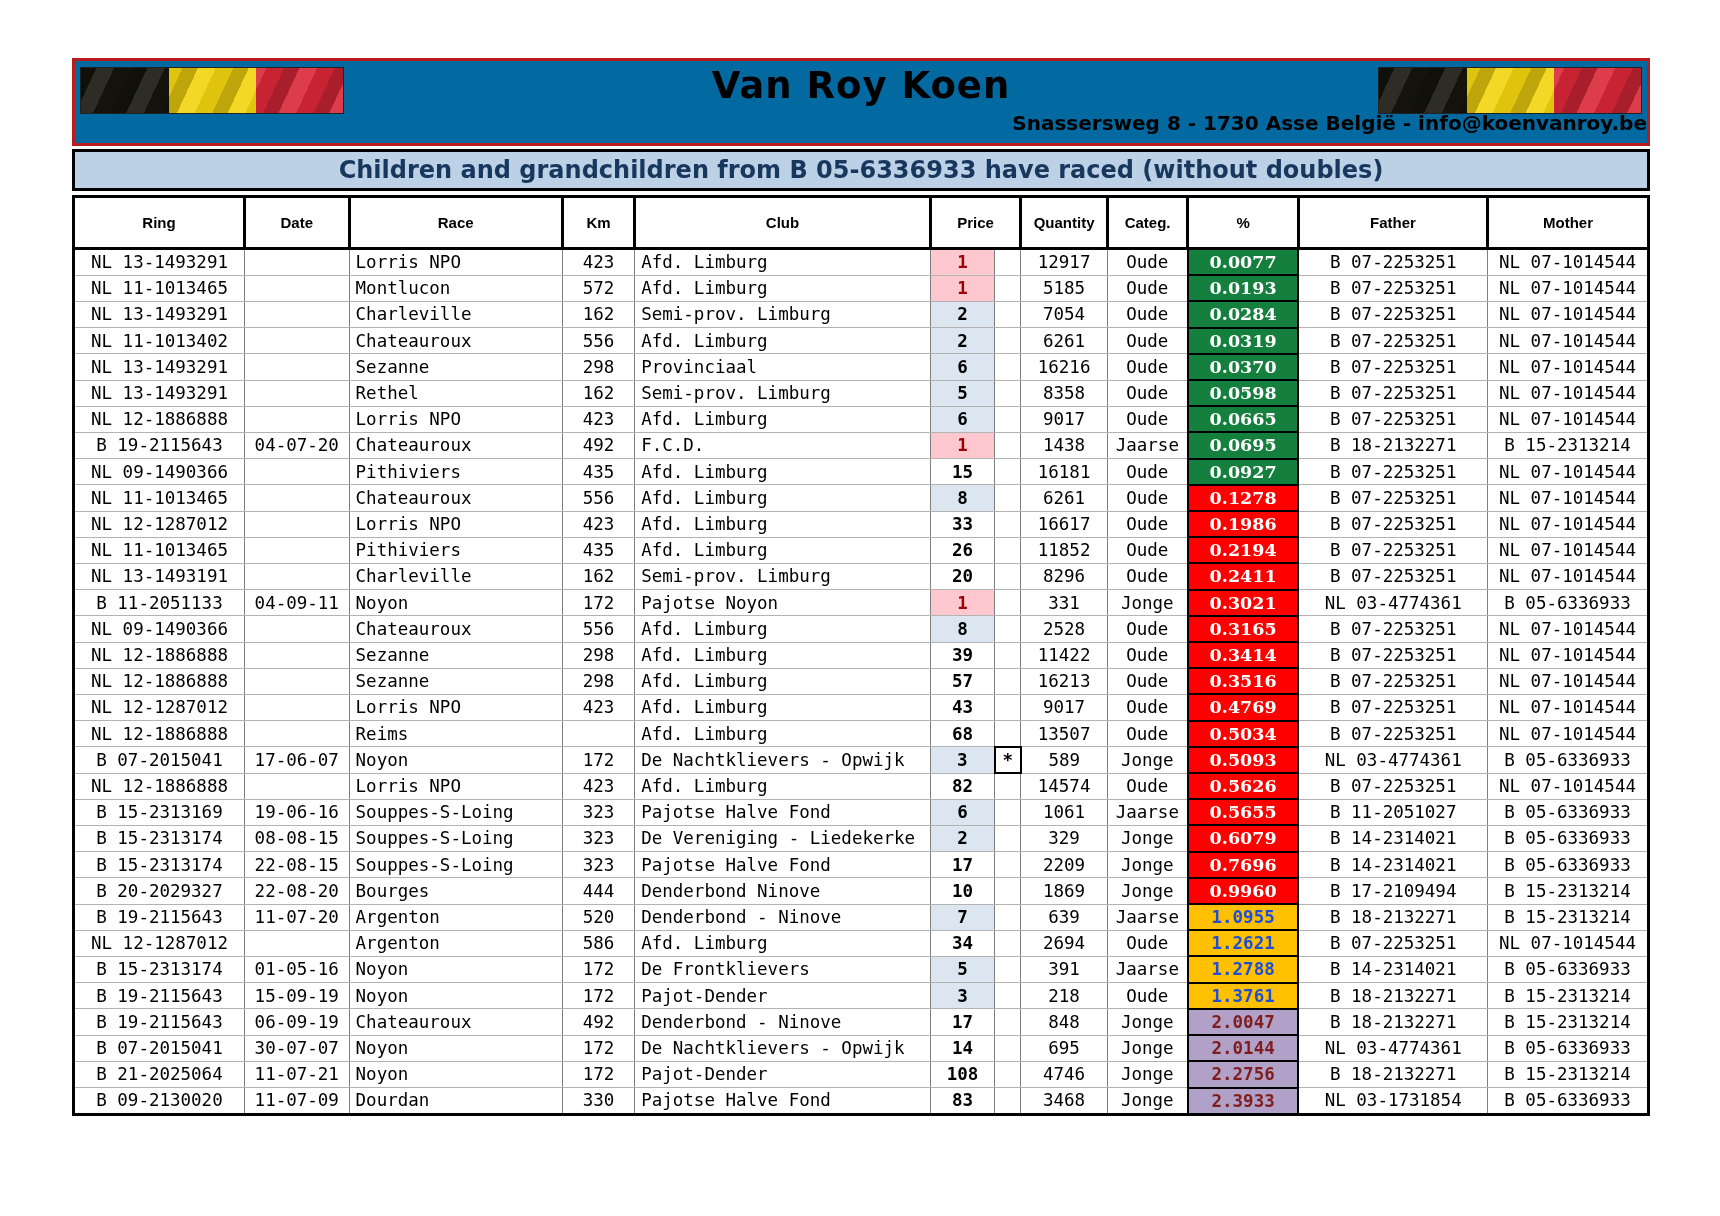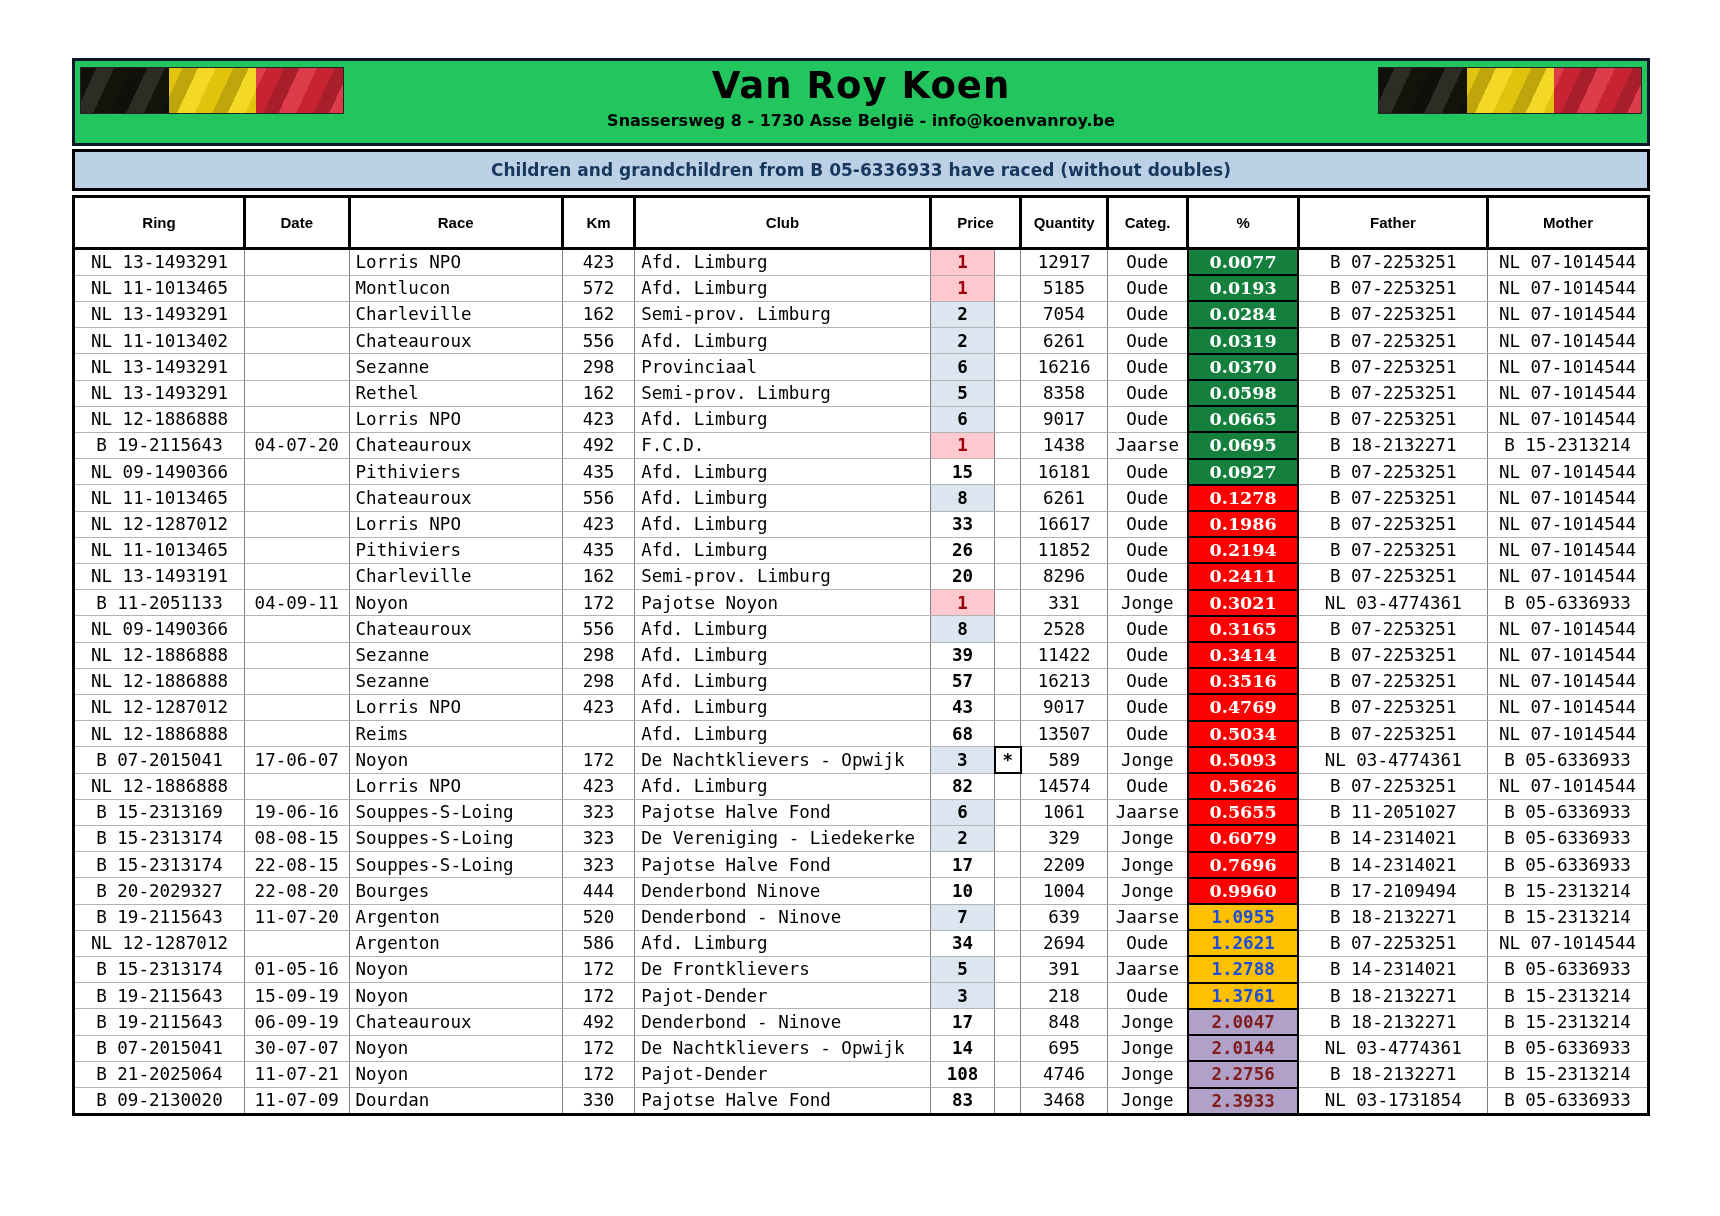--- a/index.html
+++ b/index.html
@@ -1,32 +1,32 @@
 <!DOCTYPE html>
 <html><head>
 <meta charset="utf-8">
 <style>
   html,body{margin:0;padding:0;background:#ffffff;}
   body{width:1720px;height:1216px;position:relative;font-family:"DejaVu Sans",sans-serif;}
   .sheet{position:absolute;left:72px;top:58px;width:1578px;}
 
   
-  .header-box{position:relative;border:3px solid #0f172a;height:82px;background:#22c55e;}
+  .header-box{position:relative;border:3px solid #b91c1c;height:82px;background:#0369a1;}
   .flag{position:absolute;top:6px;width:262px;height:45px;border:1px solid #222;
         background:linear-gradient(90deg,#15150d 0%,#15150d 33.4%,#f3d40e 33.4%,#f3d40e 66.7%,#d92637 66.7%,#d92637 100%);}
   .flag::after{content:"";position:absolute;inset:0;
         background:repeating-linear-gradient(115deg,rgba(0,0,0,.22) 0 14px,rgba(255,255,255,.10) 14px 30px,rgba(0,0,0,.08) 30px 46px);}
   .flag-left{left:5px;}
   .flag-right{right:5px;}
   .title{ text-align:center;font-size:37px;font-weight:bold;letter-spacing:1px;line-height:50px;color:#000;}
-  .address{text-align:center;font-size:16px;font-weight:bold;color:#000;}
+  .address{text-align:right;font-size:20px;font-weight:bold;color:#000;}
 
   
   .banner{margin-top:3px;border:3px solid #000;background:#bcd0e6;color:#17375d;
-          text-align:center;font-size:17px;font-weight:bold;line-height:36px;height:36px;}
+          text-align:center;font-size:24px;font-weight:bold;line-height:36px;height:36px;}
 
   
   table{border-collapse:collapse;table-layout:fixed;width:1578px;margin-top:4px;border:3px solid #000;}
   th{font-family:"Liberation Sans",sans-serif;font-weight:bold;font-size:15px;color:#000;
      border:3px solid #000;padding:5px 6px;background:#fff;white-space:nowrap;overflow:hidden;}
   th.left{text-align:center;}
   td{font-family:"DejaVu Sans Mono",monospace;font-size:17.5px;line-height:24.2px;height:24.2px;
      padding:0 6px;white-space:nowrap;overflow:hidden;color:#000;
      border-right:1px solid #7f7f7f;border-bottom:1px solid #b3b3b3;text-align:center;}
   td.left{text-align:left;}
@@ -447,21 +447,21 @@
   </tr>
 
   <tr>
     <td>B 20-2029327</td>
     <td>22-08-20</td>
     <td class="left">Bourges</td>
     <td>444</td>
     <td class="left">Denderbond Ninove</td>
     <td class="price price-plain">10</td>
     <td class="star"></td>
-    <td>1004</td>
+    <td>1869</td>
     <td>Jonge</td>
     <td class="pct pct-red">0.9960</td>
     <td>B 17-2109494</td>
     <td>B 15-2313214</td>
   </tr>
 
   <tr>
     <td>B 19-2115643</td>
     <td>11-07-20</td>
     <td class="left">Argenton</td>

